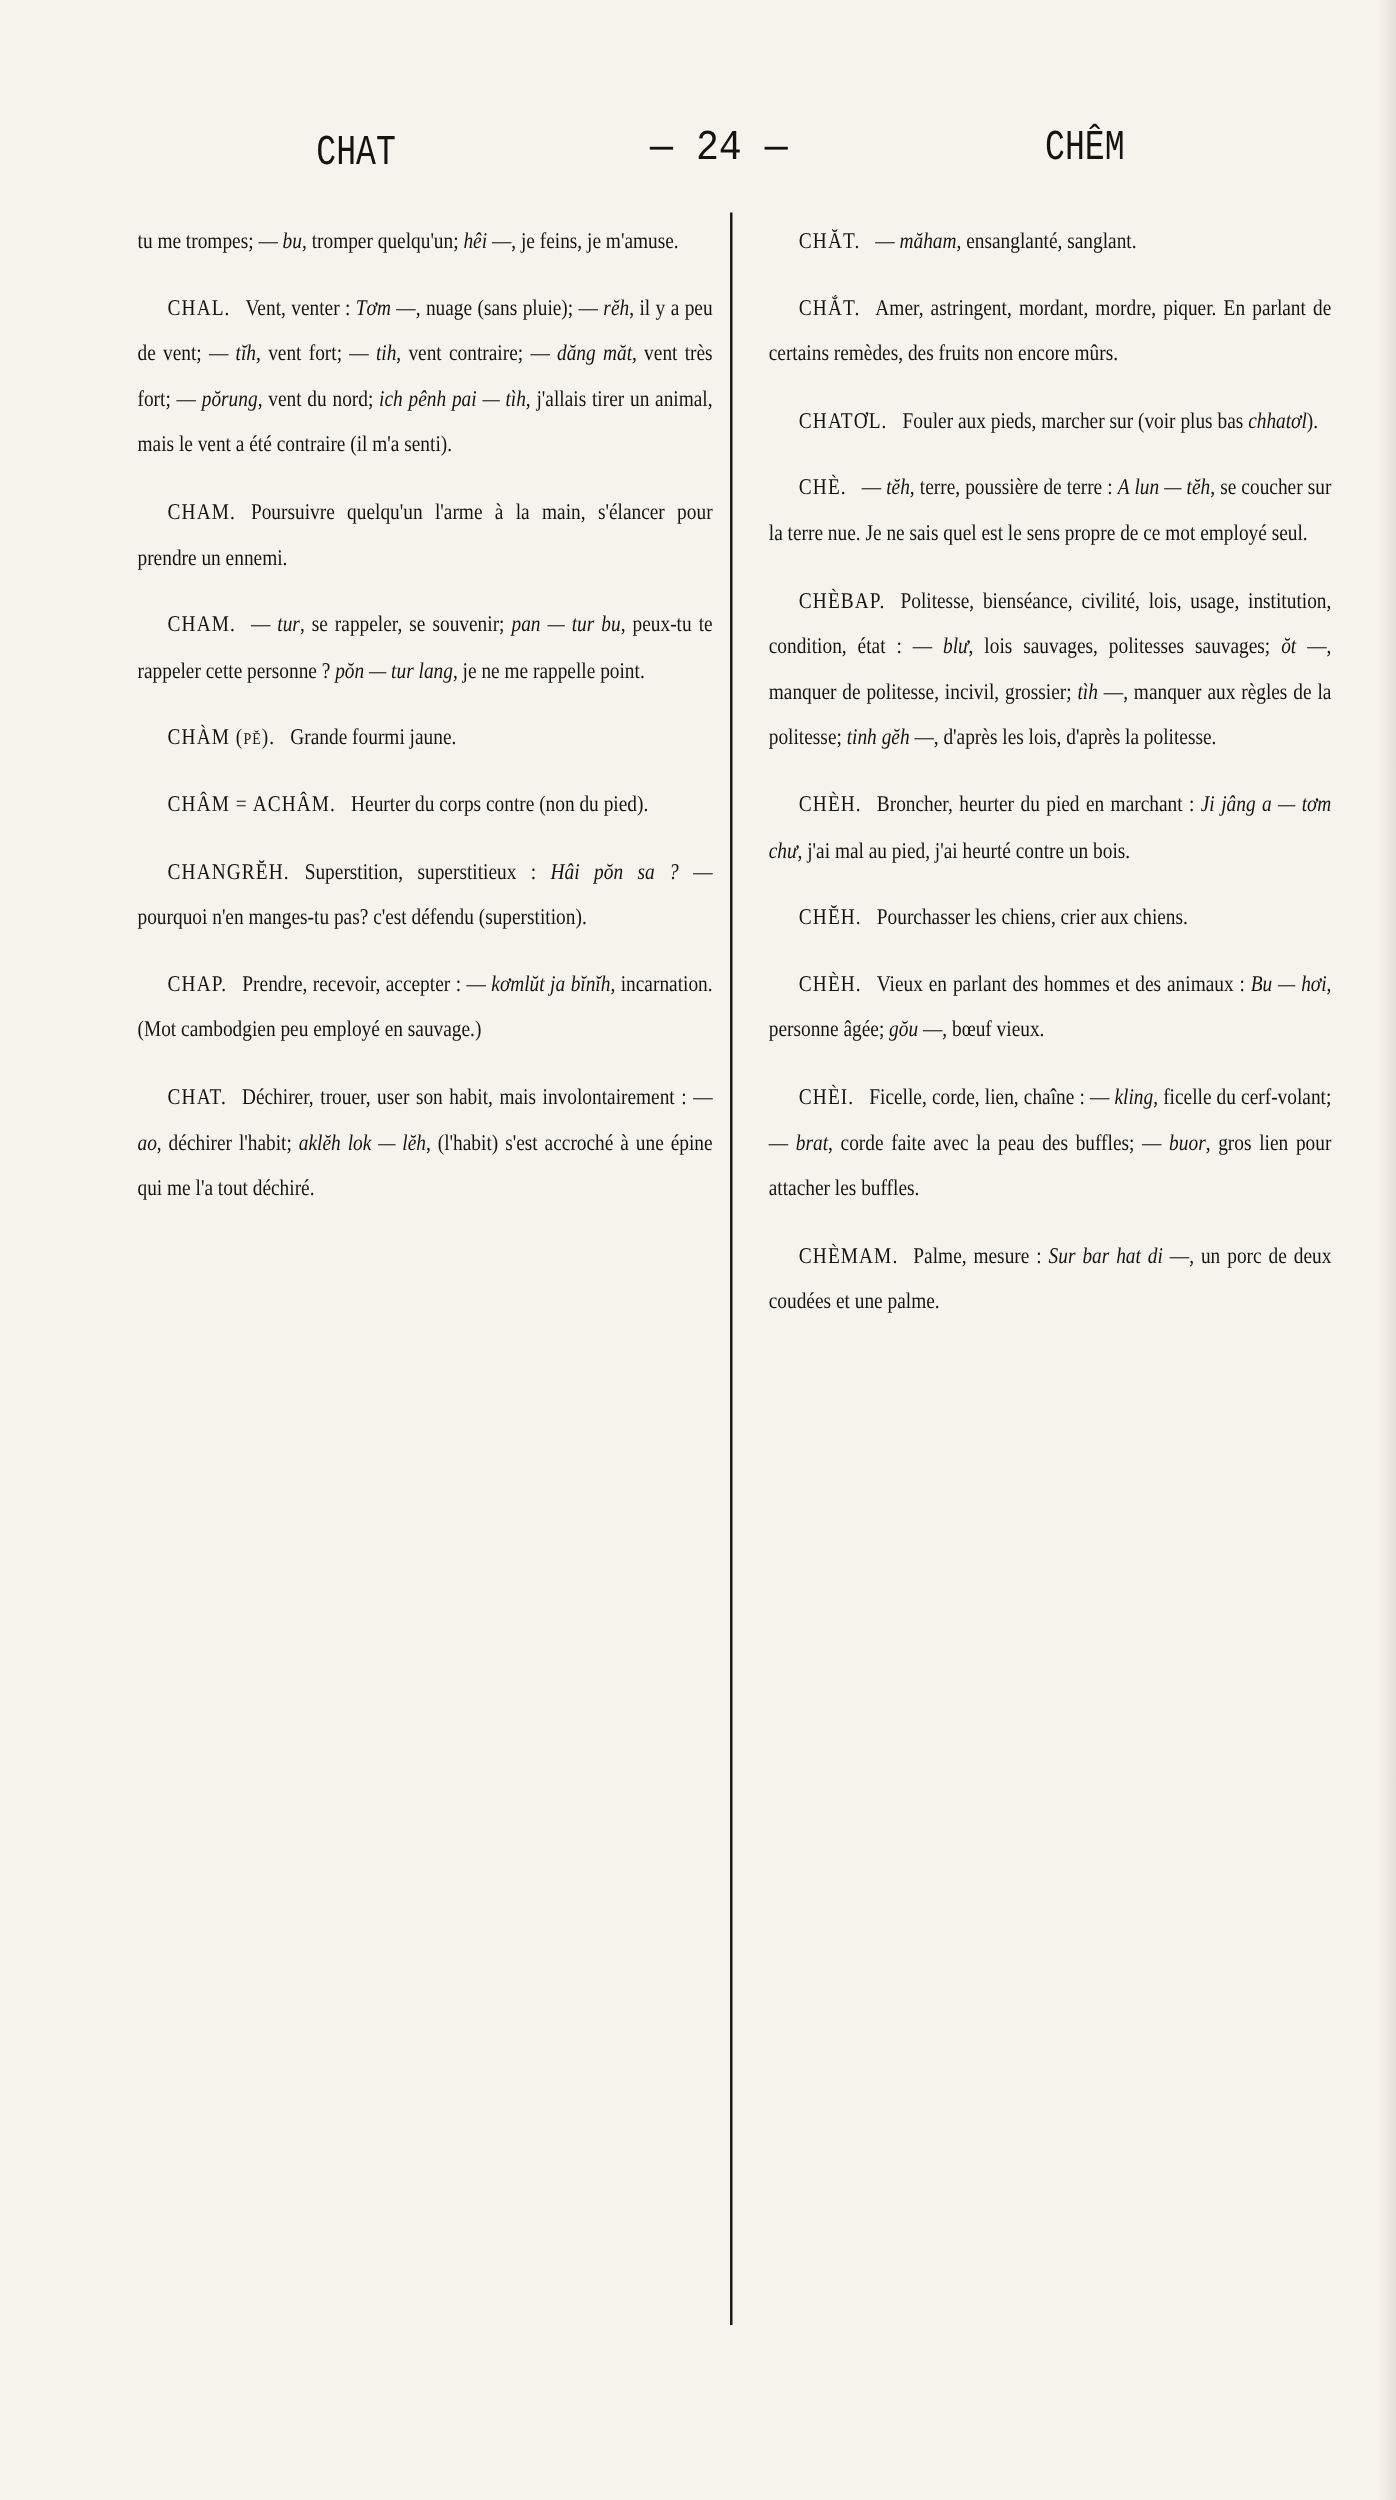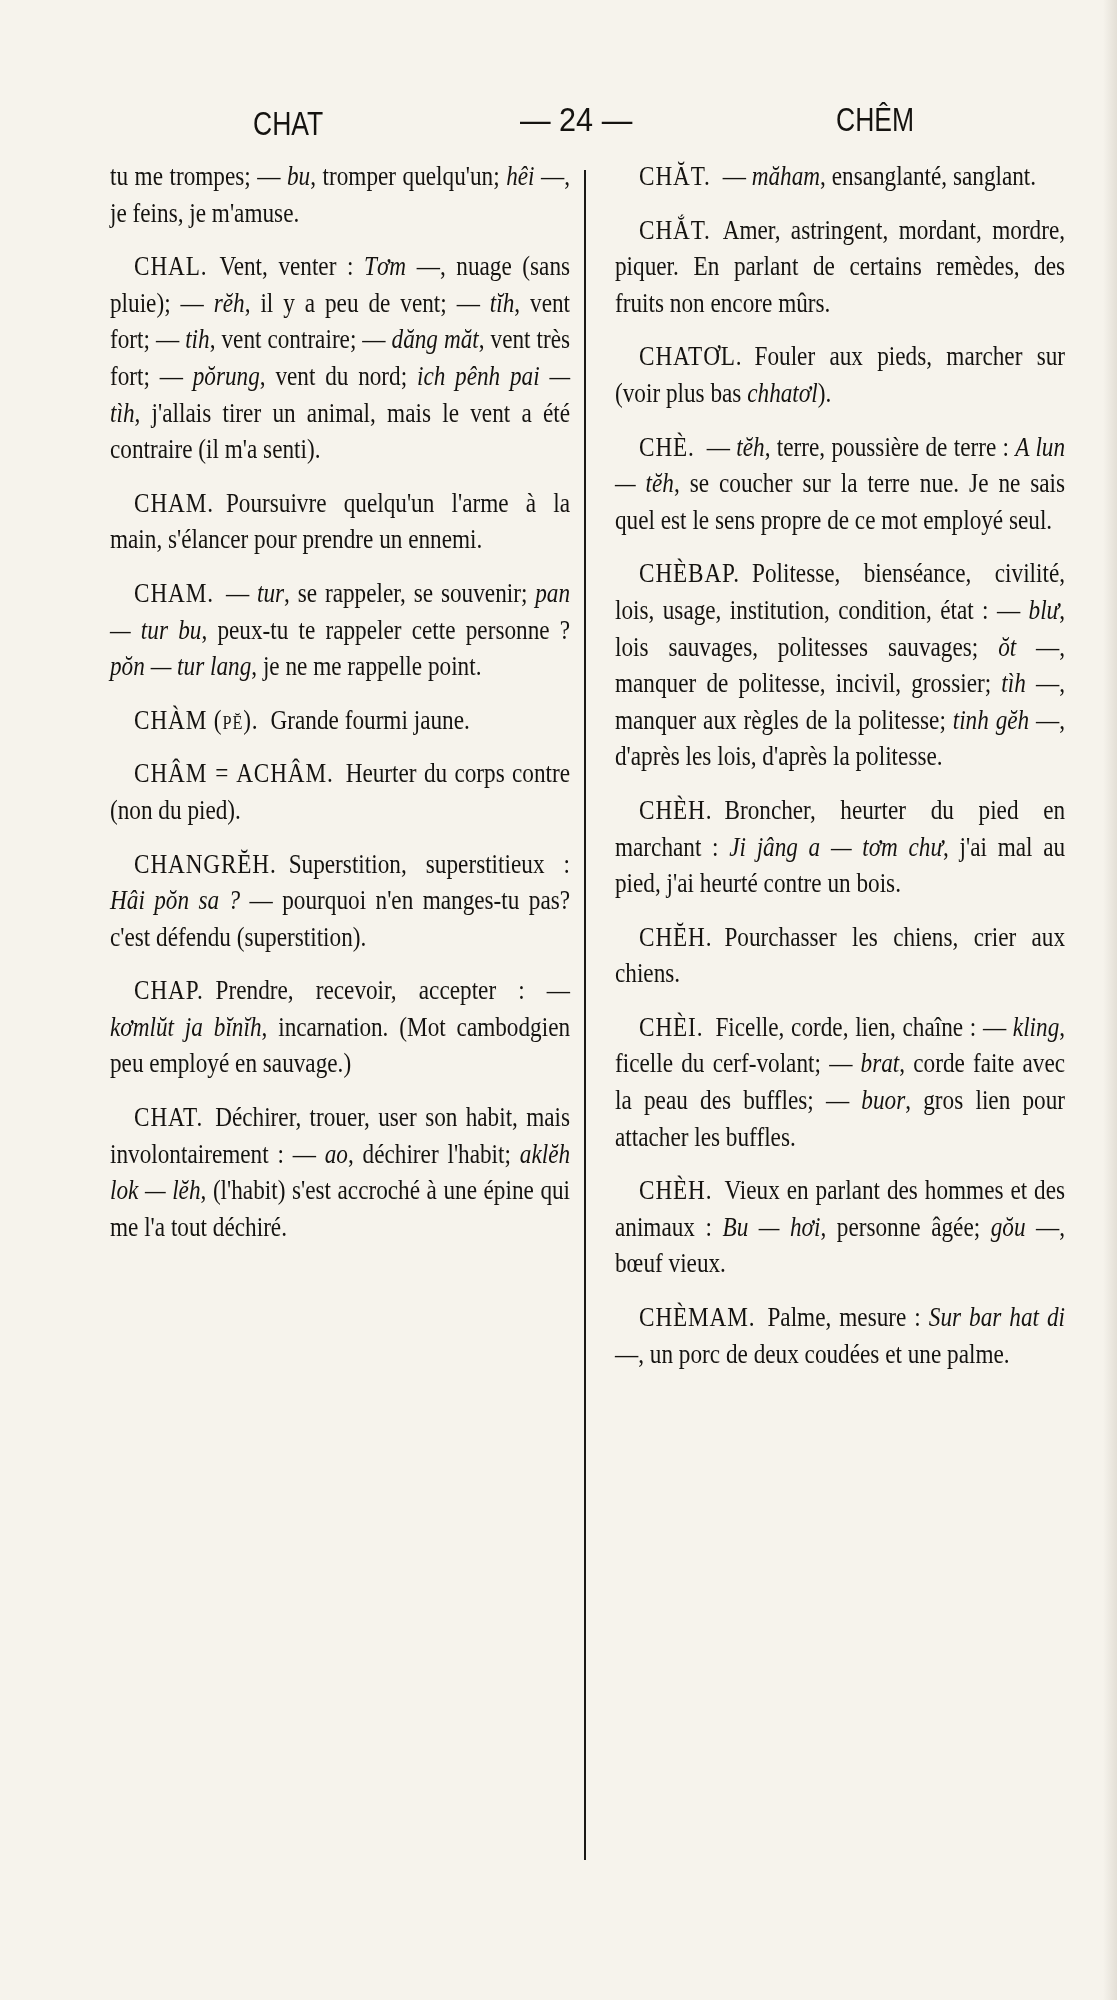--- a/index.html
+++ b/index.html
@@ -6,29 +6,29 @@
   body {
     width: 1117px; height: 2000px; overflow: hidden;
     background: #f6f3ec;
     font-family: "Liberation Serif", "DejaVu Serif", serif;
     color: #151310;
     position: relative;
   }
   .page { position: absolute; left: 0; top: 0; width: 1117px; height: 2000px; }
   .running-head {
     position: absolute; top: 100px; left: 0; width: 891px; height: 50px;
-    font-family: Liberation Sans, sans-serif;
+    font-family: Liberation Mono, monospace;
   }
   .rh-left { position: absolute; left: 253px; top: 4px; font-size: 34px; letter-spacing: 0px; transform: scaleX(0.78); transform-origin: left center; }
   .rh-center { position: absolute; left: 520px; top: 0px; font-size: 34px; transform: scaleX(0.9); transform-origin: left center; }
   .rh-right { position: absolute; left: 836px; top: 0px; font-size: 34px; transform: scaleX(0.78); transform-origin: left center; }
 
   .column {
-    position: absolute; top: 158px;
-    font-size: 27px; line-height: 36.6px;
+    position: absolute; top: 174px;
+    font-size: 18px; line-height: 36.6px;
   }
   .col-left { left: 110px; width: 460px; }
   .col-right { left: 615px; width: 450px; }
   .divider {
     position: absolute; left: 584px; top: 170px; width: 2px; height: 1690px;
     background: #1b1916;
   }
   .entry {
     margin: 0 0 17px 0;
     text-align: justify;
@@ -109,24 +109,24 @@
       <p class="entry">
         <span class="inner"><span class="hw">CHÈBAP.</span><span>Politesse, bienséance, civilité, lois, usage, institution, condition, état :  — </span><i>blư</i><span>, lois sauvages, politesses sauvages; </span><i>ŏt</i><span> —, manquer de politesse, incivil, grossier; </span><i>tìh</i><span> —, manquer aux règles de la politesse; </span><i>tinh gĕh</i><span> —, d'après les lois, d'après la politesse.</span></span>
       </p>
       <p class="entry">
         <span class="inner"><span class="hw">CHÈH.</span><span>Broncher, heurter du pied en marchant : </span><i>Ji jâng a — tơm chư</i><span>, j'ai mal au pied, j'ai heurté contre un bois.</span></span>
       </p>
       <p class="entry">
         <span class="inner"><span class="hw">CHĔH.</span><span>Pourchasser les chiens, crier aux chiens.</span></span>
       </p>
       <p class="entry">
-        <span class="inner"><span class="hw">CHÈI.</span><span>Ficelle, corde, lien, chaîne :  — </span><i>kling</i><span>, ficelle du cerf-volant;  — </span><i>brat</i><span>, corde faite avec la peau des buffles;  — </span><i>buor</i><span>, gros lien pour attacher les buffles.</span></span>
+        <span class="inner"><span class="hw">CHÈH.</span><span>Vieux en parlant des hommes et des animaux : </span><i>Bu — hơi</i><span>, personne âgée;  </span><i>gŏu</i><span> —, bœuf vieux.</span></span>
       </p>
       <p class="entry">
-        <span class="inner"><span class="hw">CHÈH.</span><span>Vieux en parlant des hommes et des animaux : </span><i>Bu — hơi</i><span>, personne âgée;  </span><i>gŏu</i><span> —, bœuf vieux.</span></span>
+        <span class="inner"><span class="hw">CHÈI.</span><span>Ficelle, corde, lien, chaîne :  — </span><i>kling</i><span>, ficelle du cerf-volant;  — </span><i>brat</i><span>, corde faite avec la peau des buffles;  — </span><i>buor</i><span>, gros lien pour attacher les buffles.</span></span>
       </p>
       <p class="entry">
         <span class="inner"><span class="hw">CHÈMAM.</span><span>Palme, mesure : </span><i>Sur bar hat di</i><span> —, un porc de deux coudées et une palme.</span></span>
       </p>
     </div>
 
   <div class="stain"></div>
 </div>
 
 </body></html>

